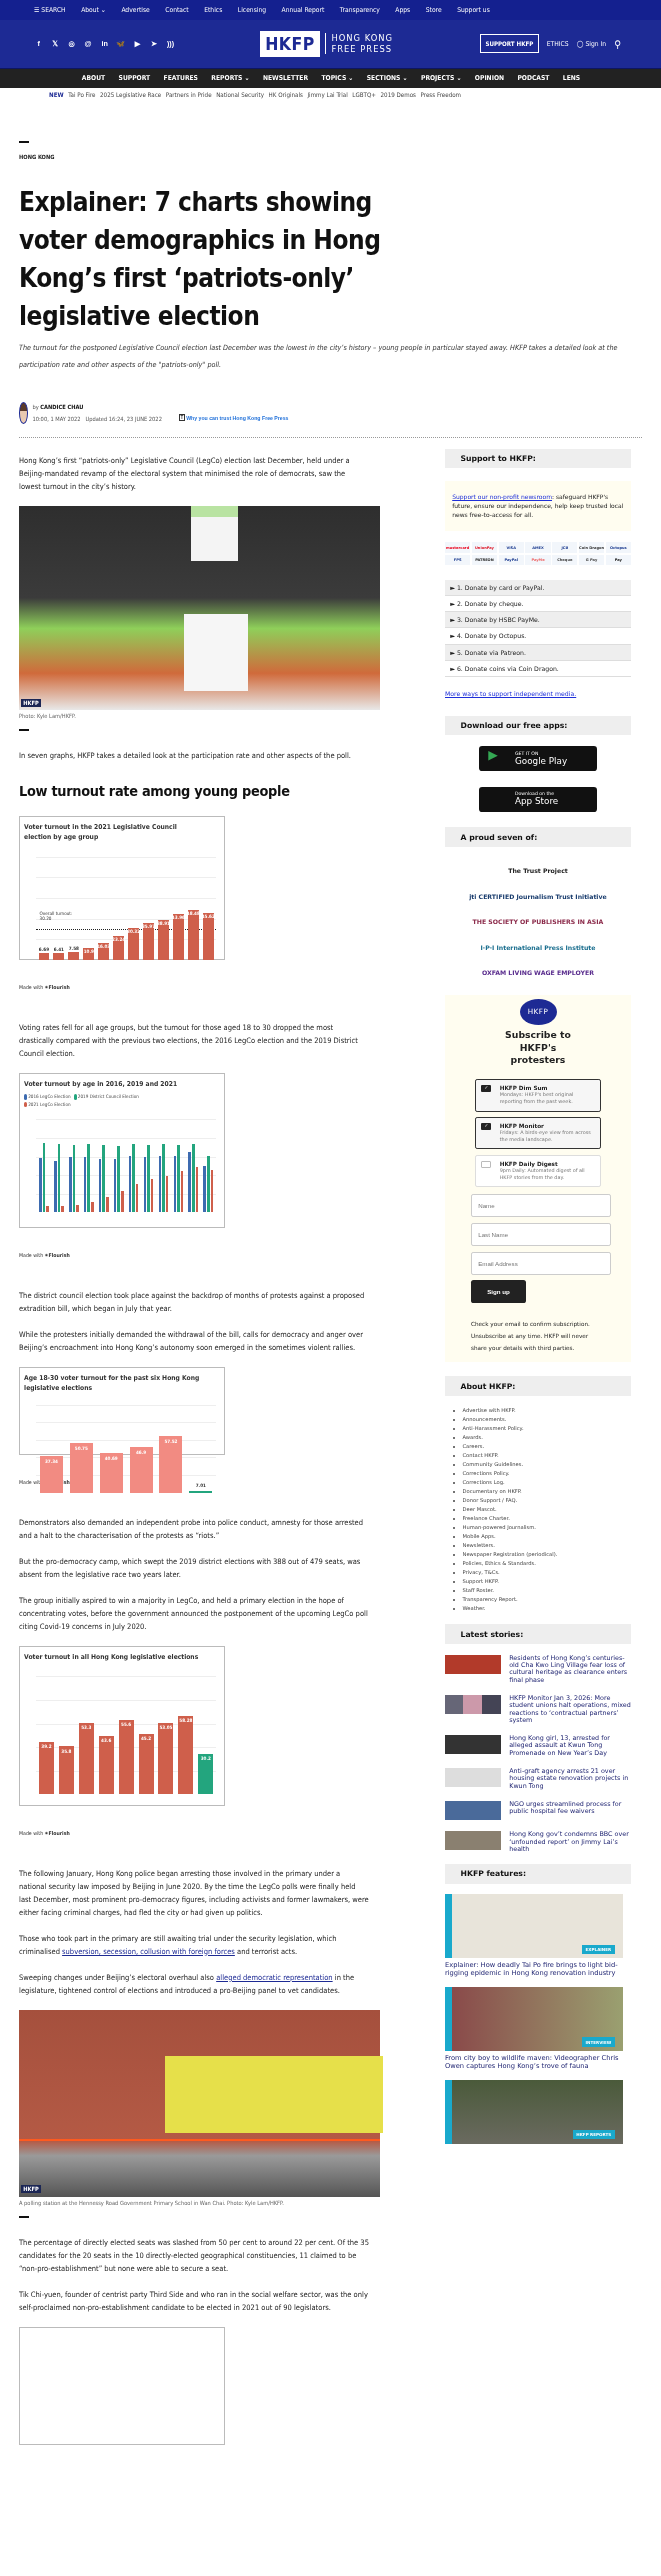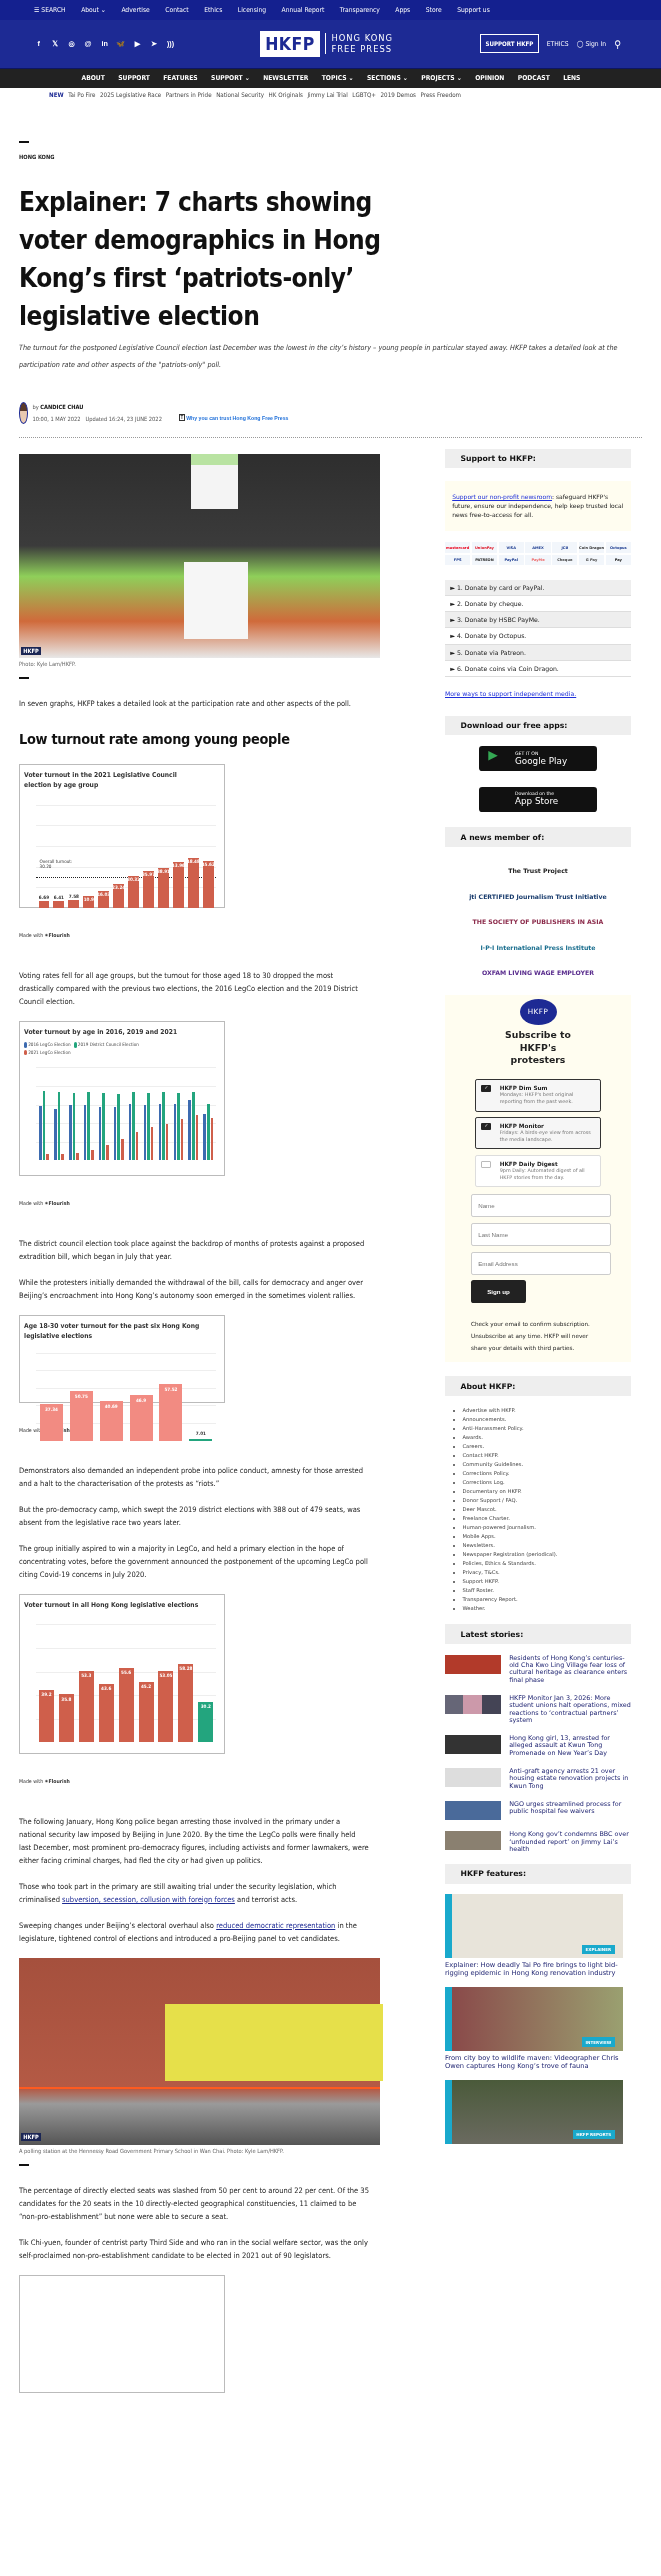--- a/index.html
+++ b/index.html
@@ -125,21 +125,21 @@
     <span>ETHICS</span>
     <span><span>◯ </span><span>Sign In</span></span>
     <span style="font-size:10.3px">⚲</span>
   </div>
 </div>
 
 <div class="mainnav">
   <span>ABOUT</span>
   <span>SUPPORT</span>
   <span>FEATURES</span>
-  <span>SUPPORT ⌄</span>
+  <span>REPORTS ⌄</span>
   <span>NEWSLETTER</span>
   <span>TOPICS ⌄</span>
   <span>SECTIONS ⌄</span>
   <span>PROJECTS ⌄</span>
   <span>OPINION</span>
   <span>PODCAST</span>
   <span>LENS</span>
 </div>
 
 <div class="trending">
@@ -170,20 +170,21 @@
       <span class="trust-icon">T</span>
       <span>Why you can trust Hong Kong Free Press</span>
     </div>
   </div>
 </div>
 <div class="dotted"></div>
 
 <div class="layout">
 
   <div class="main" style="padding-top:15.5px">
+    <p class="p">Hong Kong’s first “patriots-only” Legislative Council (LegCo) election last December, held under a Beijing-mandated revamp of the electoral system that minimised the role of democrats, saw the lowest turnout in the city’s history.</p>
     <div class="photo" style="height:204px;background:linear-gradient(180deg,#2e2e2e 0%,#3b3b3b 45%,#8fcf5a 60%,#d06a3b 82%,#e8e8e8 100%)">
       <div style="position:absolute;left:172px;top:0;width:47px;height:55px;background:#f4f4f4;border-top:11.3px solid #b9e3a2"></div>
       <div style="position:absolute;left:165px;top:108px;width:64px;height:77px;background:#f6f6f6"></div>
       <span class="badge">HKFP</span>
     </div>
     <div class="caption">Photo: Kyle Lam/HKFP.</div>
     <div class="shortrule"></div>
     <p class="p">In seven graphs, HKFP takes a detailed look at the participation rate and other aspects of the poll.</p>
     <h2>Low turnout rate among young people</h2>
 
@@ -395,21 +396,21 @@
           <div class="bar" style="width:15px;height:30.2%;background:#23a57e">
               <span class="lbl" style="top:2.1px">30.2</span>
             </div>
         </div>
       </div>
     </div>
     <div class="flourish"><span>Made with</span> <b>✷Flourish</b></div>
 
     <p class="p">The following January, Hong Kong police began arresting those involved in the primary under a national security law imposed by Beijing in June 2020. By the time the LegCo polls were finally held last December, most prominent pro-democracy figures, including activists and former lawmakers, were either facing criminal charges, had fled the city or had given up politics.</p>
     <p class="p"><span>Those who took part in the primary are still awaiting trial under the security legislation, which criminalised </span><a>subversion, secession, collusion with foreign forces</a><span> and terrorist acts.</span></p>
-    <p class="p"><span>Sweeping changes under Beijing’s electoral overhaul also </span><a>reduced democratic representation</a><span> in the legislature, tightened control of elections and introduced a pro-Beijing panel to vet candidates.</span></p>
+    <p class="p"><span>Sweeping changes under Beijing’s electoral overhaul also </span><a>alleged democratic representation</a><span> in the legislature, tightened control of elections and introduced a pro-Beijing panel to vet candidates.</span></p>
 
     <div class="photo" style="height:187px;background:linear-gradient(180deg,#a5503d 0%,#b45a45 70%,#9a9a9a 78%,#555 100%)">
       <div style="position:absolute;left:146px;top:46px;width:218px;height:77px;background:#e6e04a"></div>
       <div style="position:absolute;left:0;right:0;top:129px;height:2.6px;background:#ff5a1f"></div>
       <span class="badge">HKFP</span>
     </div>
     <div class="caption">A polling station at the Hennessy Road Government Primary School in Wan Chai. Photo: Kyle Lam/HKFP.</div>
     <div class="shortrule"></div>
 
     <p class="p">The percentage of directly elected seats was slashed from 50 per cent to around 22 per cent. Of the 35 candidates for the 20 seats in the 10 directly-elected geographical constituencies, 11 claimed to be “non-pro-establishment” but none were able to secure a seat.</p>
@@ -447,21 +448,21 @@
       <div>► 4. Donate by Octopus.</div>
       <div>► 5. Donate via Patreon.</div>
       <div>► 6. Donate coins via Coin Dragon.</div>
     </div>
     <a class="more-ways">More ways to support independent media.</a>
 
     <div class="sb-head">Download our free apps:</div>
     <a class="store"><span class="ico" style="color:#34a853">▶</span><span>GET IT ON</span><b>Google Play</b></a>
     <a class="store" style="margin-top:15.5px"><span class="ico"></span><span>Download on the</span><b>App Store</b></a>
 
-    <div class="sb-head" style="margin-top:15.5px">A news member of:</div>
+    <div class="sb-head" style="margin-top:15.5px">A proud seven of:</div>
     <div class="member" style="margin-top:20.6px">The Trust Project</div>
     <div class="member" style="color:#1a3d6e">jti CERTIFIED Journalism Trust Initiative</div>
     <div class="member" style="color:#8b2a4a">THE SOCIETY OF PUBLISHERS IN ASIA</div>
     <div class="member" style="color:#1a6e8e">I·P·I International Press Institute</div>
     <div class="member" style="color:#5a2d8e">OXFAM LIVING WAGE EMPLOYER</div>
 
     <div class="nl yellow">
       <div class="nl-logo">HKFP</div>
       <h3 style="width:93px;margin-left:auto;margin-right:auto">Subscribe to HKFP's protesters</h3>
       <div class="nl-opt">

